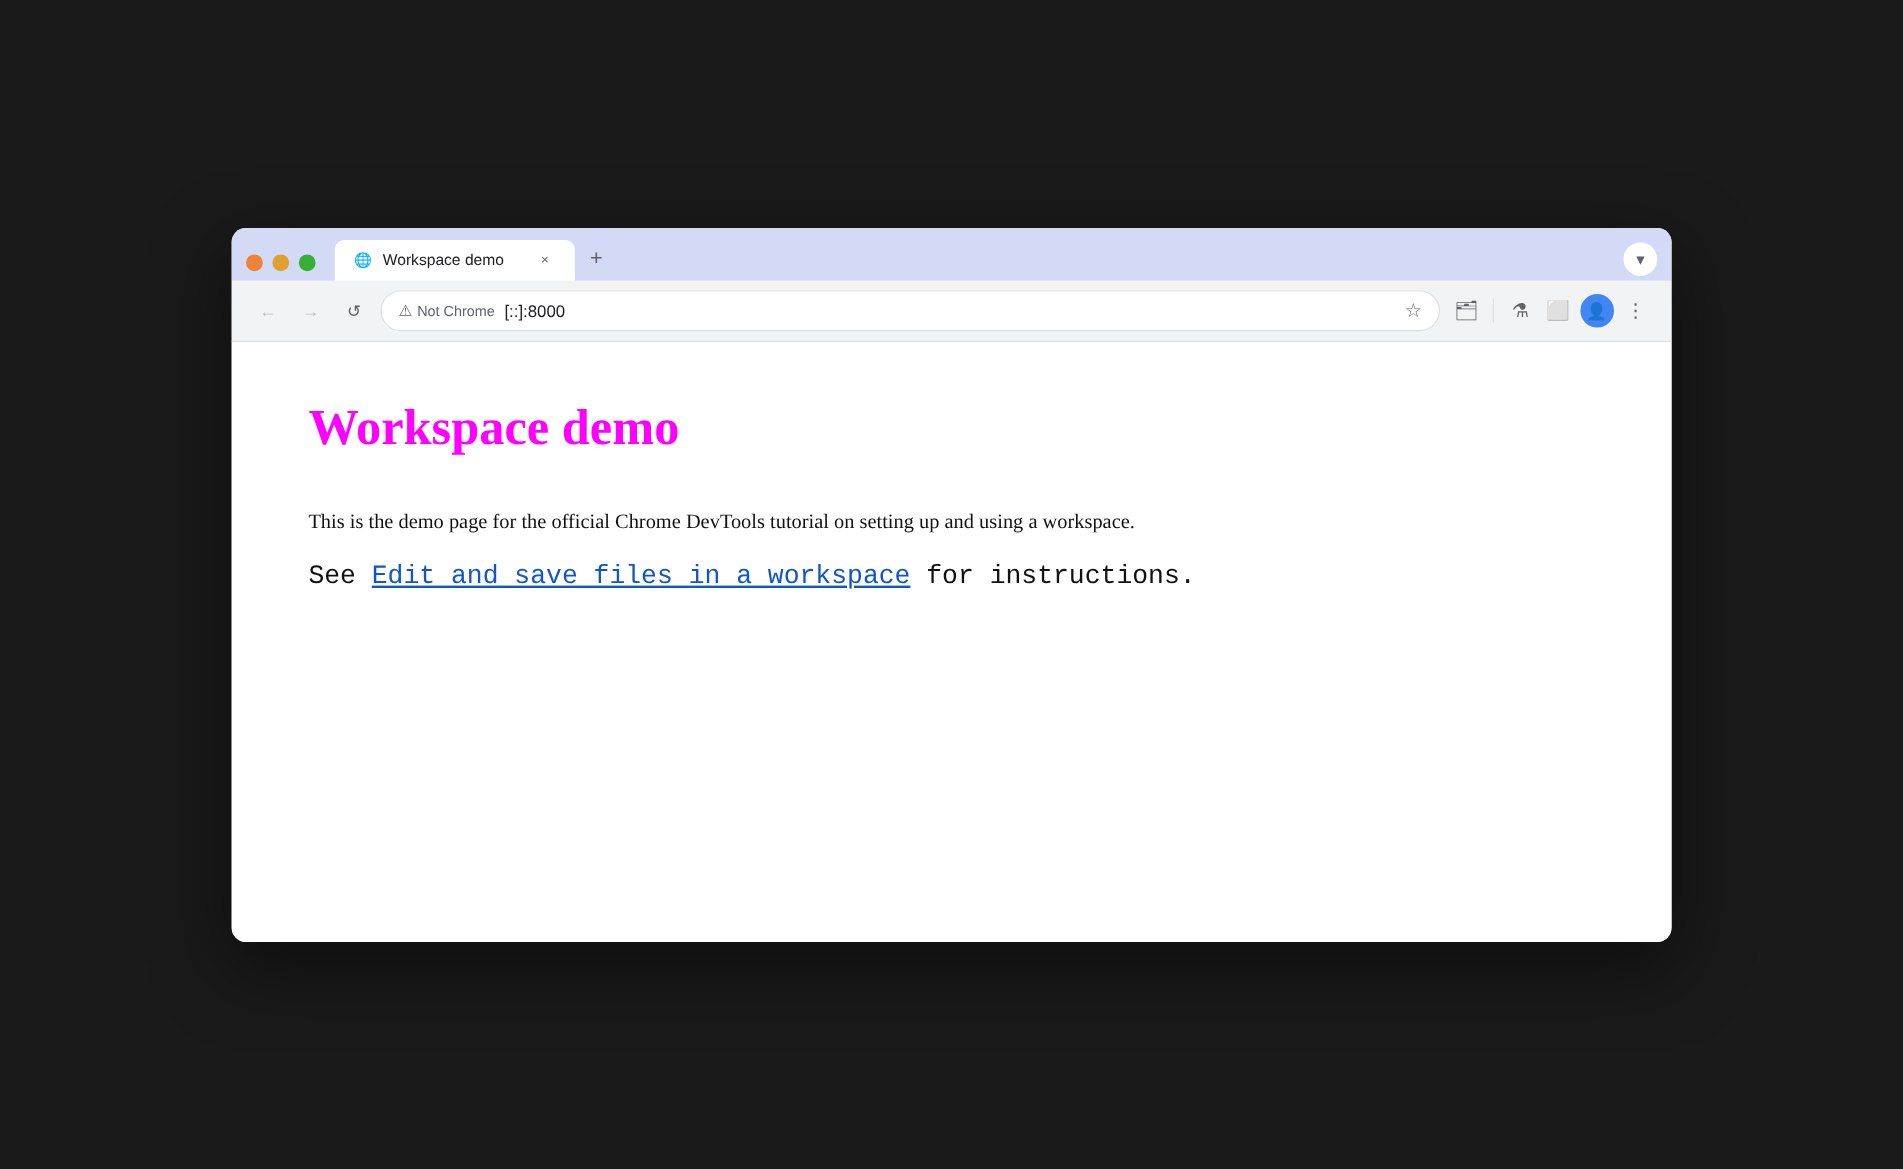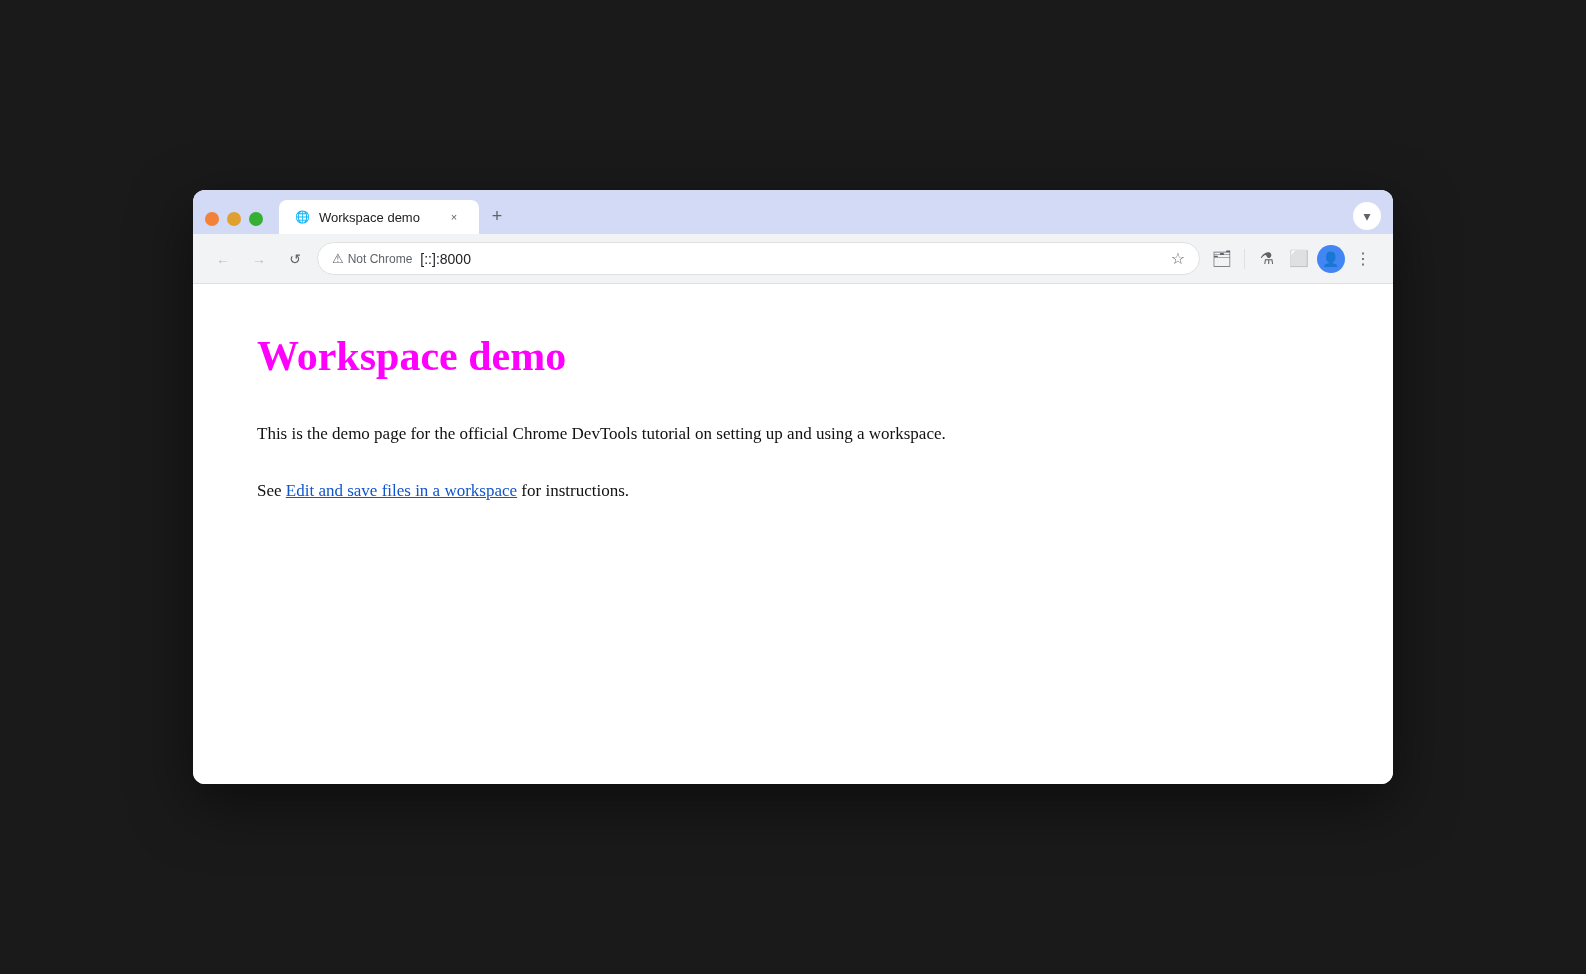--- a/index.html
+++ b/index.html
@@ -230,29 +230,29 @@
       font-weight: bold;
       color: #ff00ff;
       margin-bottom: 40px;
       font-family: Georgia, serif;
     }
 
     .page-body {
       font-size: 17px;
       color: #111;
       line-height: 1.6;
-      margin-bottom: 30px;
+      margin-bottom: 15px;
       font-family: Georgia, serif;
     }
 
     .page-link-line {
-      font-size: 17px;
+      font-size: 22px;
       color: #111;
       line-height: 1.6;
-      font-family: Liberation Serif, serif;
+      font-family: Liberation Mono, monospace;
     }
 
     .page-link {
       color: #1155cc;
       text-decoration: underline;
       cursor: pointer;
     }
   </style>
 </head>
 <body>

